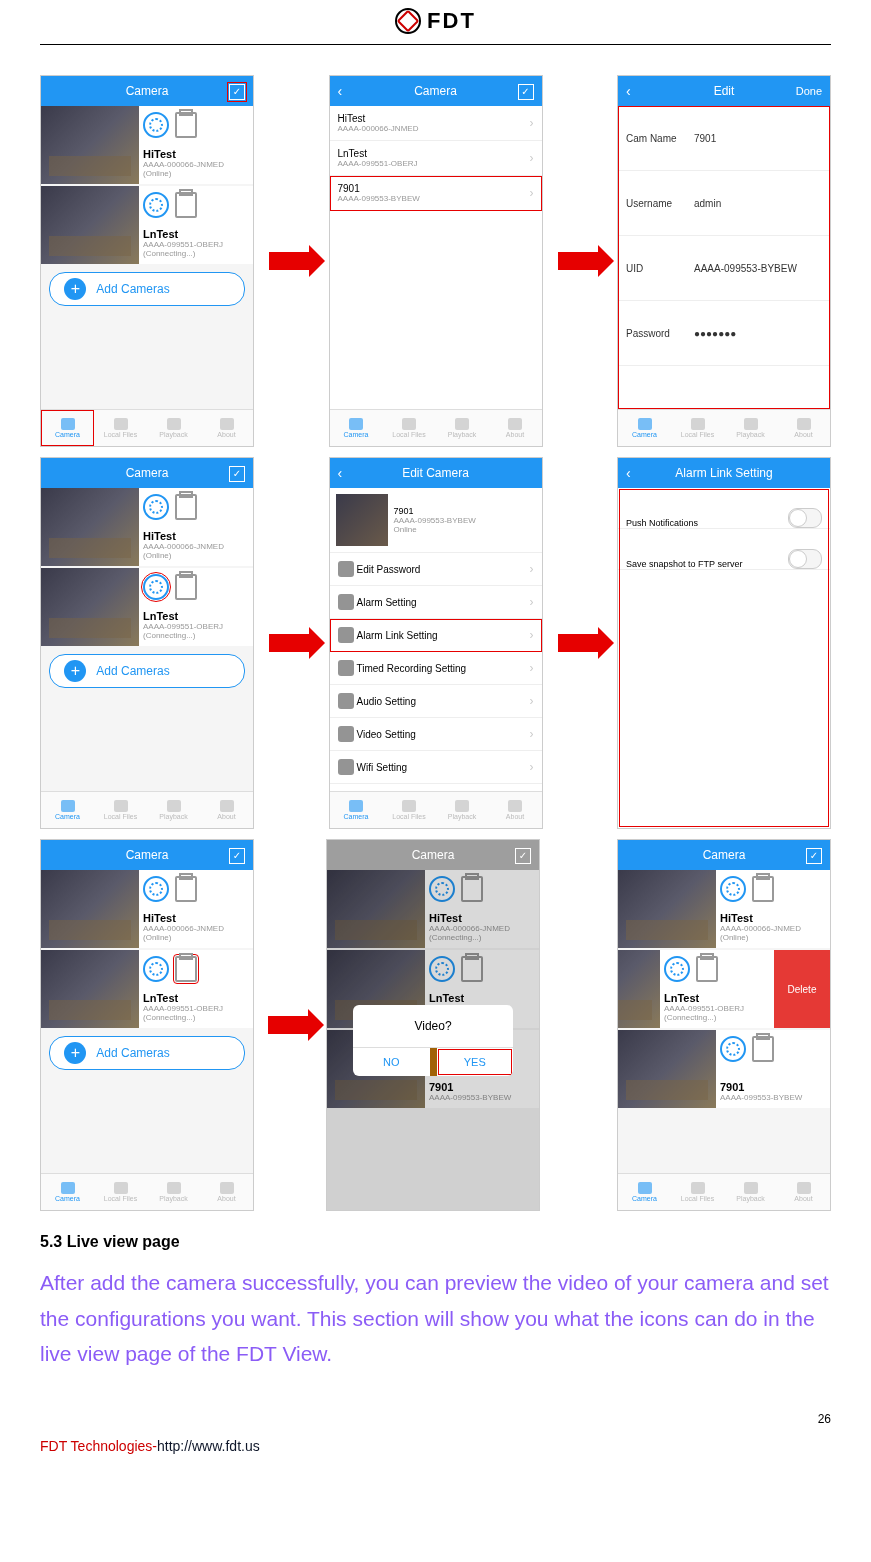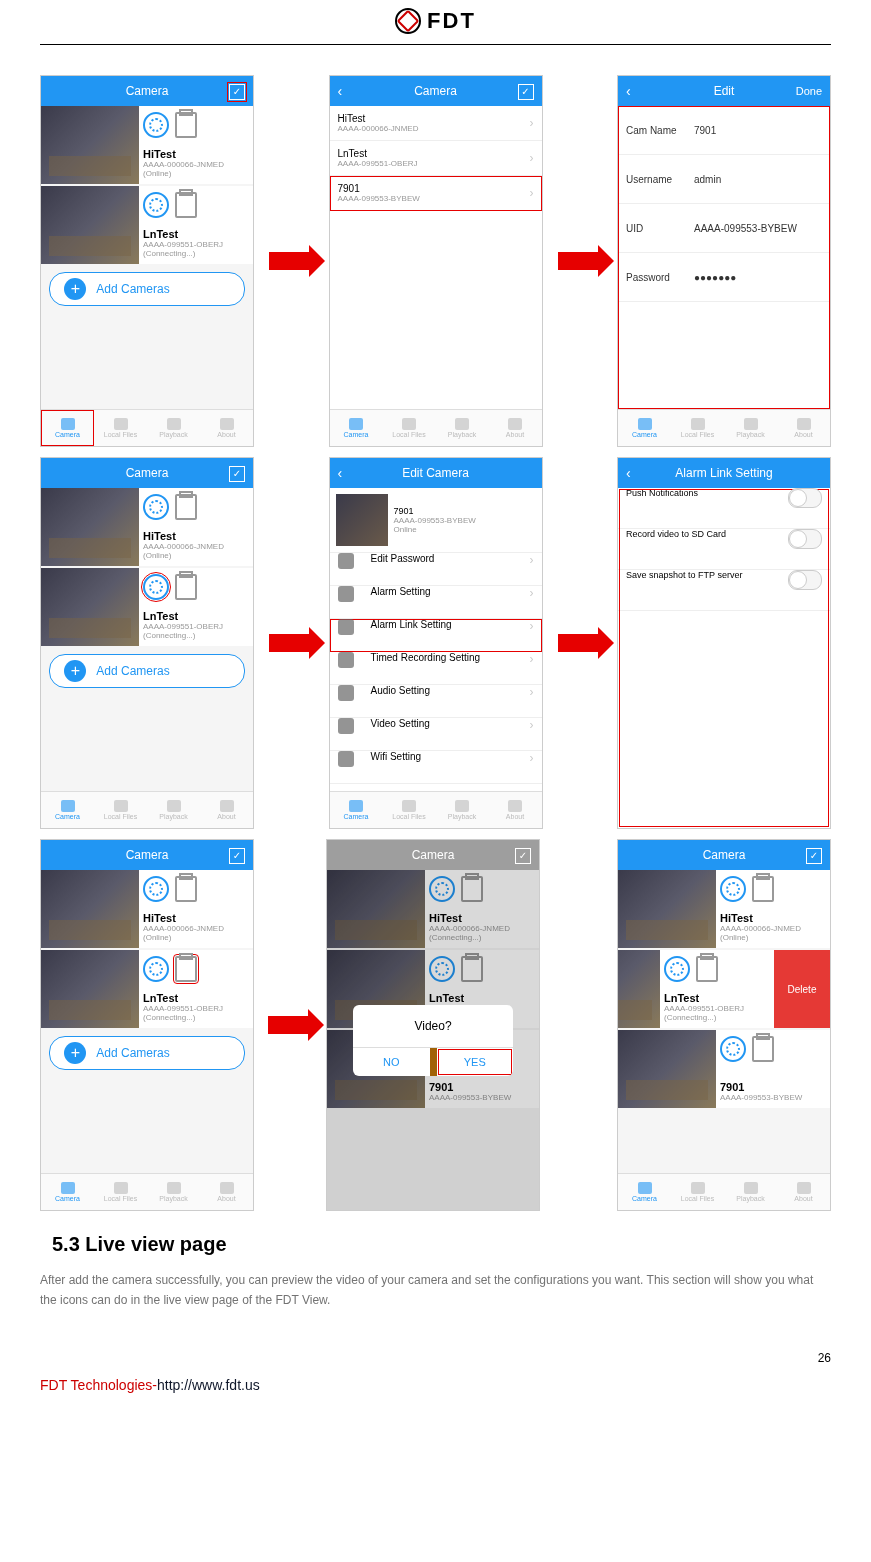--- a/index.html
+++ b/index.html
@@ -43,45 +43,45 @@
 .cnm{font-weight:bold;font-size:11px}
 .cid{color:#999;font-size:8px}
 .cst{color:#999;font-size:8px}
 .addb{margin:8px;height:32px;border:1px solid #2196f3;border-radius:16px;background:#fff;display:flex;align-items:center;justify-content:center;gap:10px;color:#2196f3;font-size:12px}
 .addb-p{width:22px;height:22px;background:#2196f3;border-radius:50%;color:#fff;display:flex;align-items:center;justify-content:center;font-size:16px;margin-left:-60px}
 .lrow{height:34px;background:#fff;border-bottom:1px solid #eee;display:flex;align-items:center;padding:0 8px;font-size:10px}
 .lrow-n{flex:1}
 .lrow-s{color:#999;font-size:8px}
 .lrow-c{color:#ccc;font-size:12px}
 .lrow-hl{outline:1px solid #e60000;outline-offset:-1px}
-.frow{height:32px;background:#fff;border-bottom:1px solid #eee;display:flex;align-items:center;padding:8px 8px;font-size:10px}
+.frow{height:32px;background:#fff;border-bottom:1px solid #eee;display:flex;align-items:center;padding:16px 8px;font-size:10px}
 .flab{width:68px;color:#333}
 .fval{flex:1;color:#333}
 .fblk{outline:1px solid #e60000;outline-offset:-1px}
-.crow{height:32px;background:#fff;border-bottom:1px solid #eee;display:flex;align-items:flex-start;padding:0 8px;font-size:10px;gap:17px}
+.crow{height:32px;background:#fff;border-bottom:1px solid #eee;display:flex;align-items:center;padding:0 8px;font-size:10px;gap:3px}
 .crow-hl{outline:1px solid #e60000;outline-offset:-1px}
 .ci{width:16px;height:16px;background:#666;border-radius:3px;opacity:.7}
 .chdr{height:52px;background:#fff;border-bottom:1px solid #eee;display:flex;padding:6px;gap:6px}
 .chdr-t{width:52px;background:linear-gradient(135deg,#3a3a4a,#6a5a4a)}
 .chdr-i{flex:1;display:flex;flex-direction:column;justify-content:center;font-size:9px}
 .tog{width:32px;height:18px;border:1px solid #ccc;border-radius:9px;background:#f5f5f5;position:relative}
 .tog::after{content:"";position:absolute;width:16px;height:16px;background:#fff;border:1px solid #ccc;border-radius:50%;left:0;top:0}
-.alr{height:40px;background:#fff;border-bottom:1px solid #eee;display:flex;align-items:flex-start;justify-content:space-between;padding:0 8px;font-size:9px}
+.alr{height:40px;background:#fff;border-bottom:1px solid #eee;display:flex;align-items:flex-end;justify-content:space-between;padding:0 8px;font-size:9px}
 .albox{outline:1px solid #e60000;outline-offset:-2px}
 .dlg-bg{position:absolute;inset:0;background:rgba(0,0,0,.15);display:flex;align-items:center;justify-content:center}
 .dlg{width:160px;background:#fff;border-radius:6px;overflow:hidden}
 .dlg-t{text-align:center;padding:14px 0;font-size:12px;font-weight:500}
 .dlg-b{display:flex;border-top:1px solid #ddd}
 .dlg-b>div{flex:1;text-align:center;padding:8px 0;color:#2196f3;font-size:11px}
 .dlg-b>div:first-child{border-right:7px solid #a16207}
 .dlg-y{outline:1px solid #e60000;outline-offset:-2px}
 .del-sw{position:absolute;right:0;top:80px;width:56px;height:78px;background:#e53935;color:#fff;display:flex;align-items:center;justify-content:center;font-size:10px}
 .rel{position:relative}
-.sect{font-size:20px;font-weight:bold;margin:22px 12px 14px}
-.para{font-size:12px;line-height:1.7;color:#737373}
+.sect{font-size:16px;font-weight:bold;margin:22px 0 14px}
+.para{font-size:21px;line-height:1.7;color:#8b5cf6}
 .ftr{display:flex;justify-content:space-between;align-items:flex-end;padding:40px 40px 30px;font-size:14px}
 .ftr-l{color:#c00}
 .ftr-l .u{color:#0f172a}
 .ftr-r{color:#000;font-size:12px;margin-bottom:28px}
 </style>
 </head>
 <body>
 
 <div class="hdr">
   <span class="hdr-logo">
@@ -398,24 +398,20 @@
             <span class="nav-l">‹</span>
             <span class="nav-c">Alarm Link Setting</span>
             <span class="nav-r"></span>
           </div>
     <div class="body body-w albox">
       <div class="alr">
               <span>Push Notifications</span>
               <span class="tog"></span>
             </div>
       <div class="alr">
-              <span>Record video to SD Card</span>
-              <span class="tog"></span>
-            </div>
-      <div class="alr">
               <span>Save snapshot to FTP server</span>
               <span class="tog"></span>
             </div>
     </div>
   </div>
 </div>
 
 <div class="row row-nar">
 
   <div class="ph">

